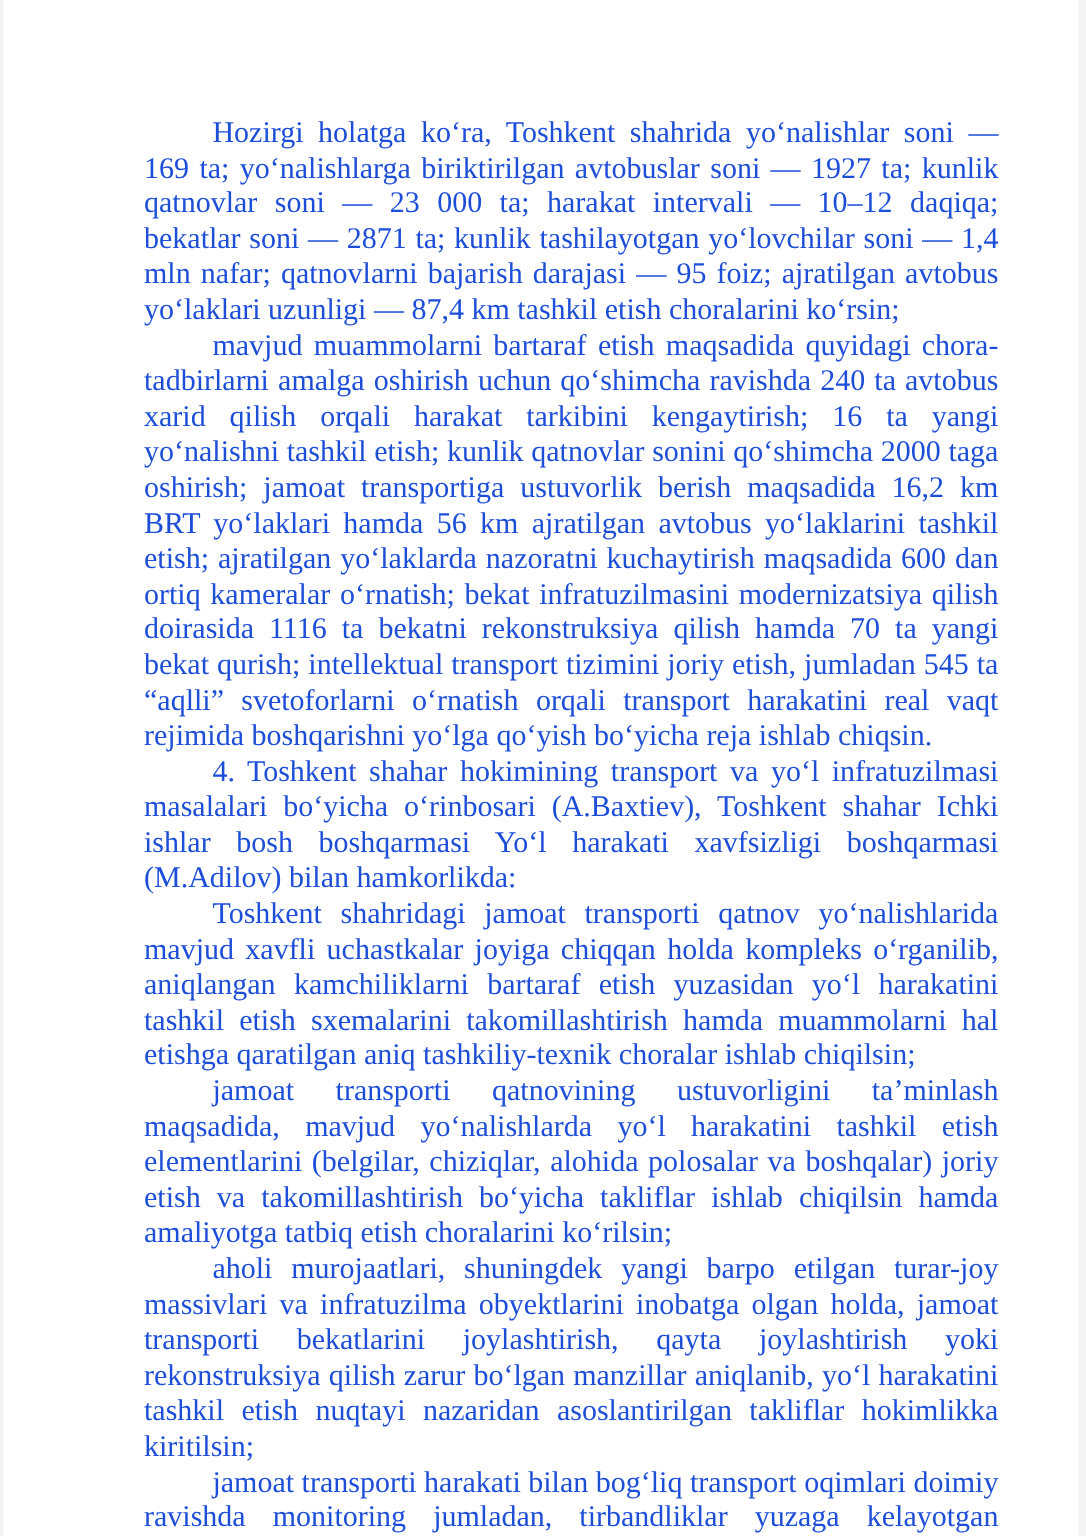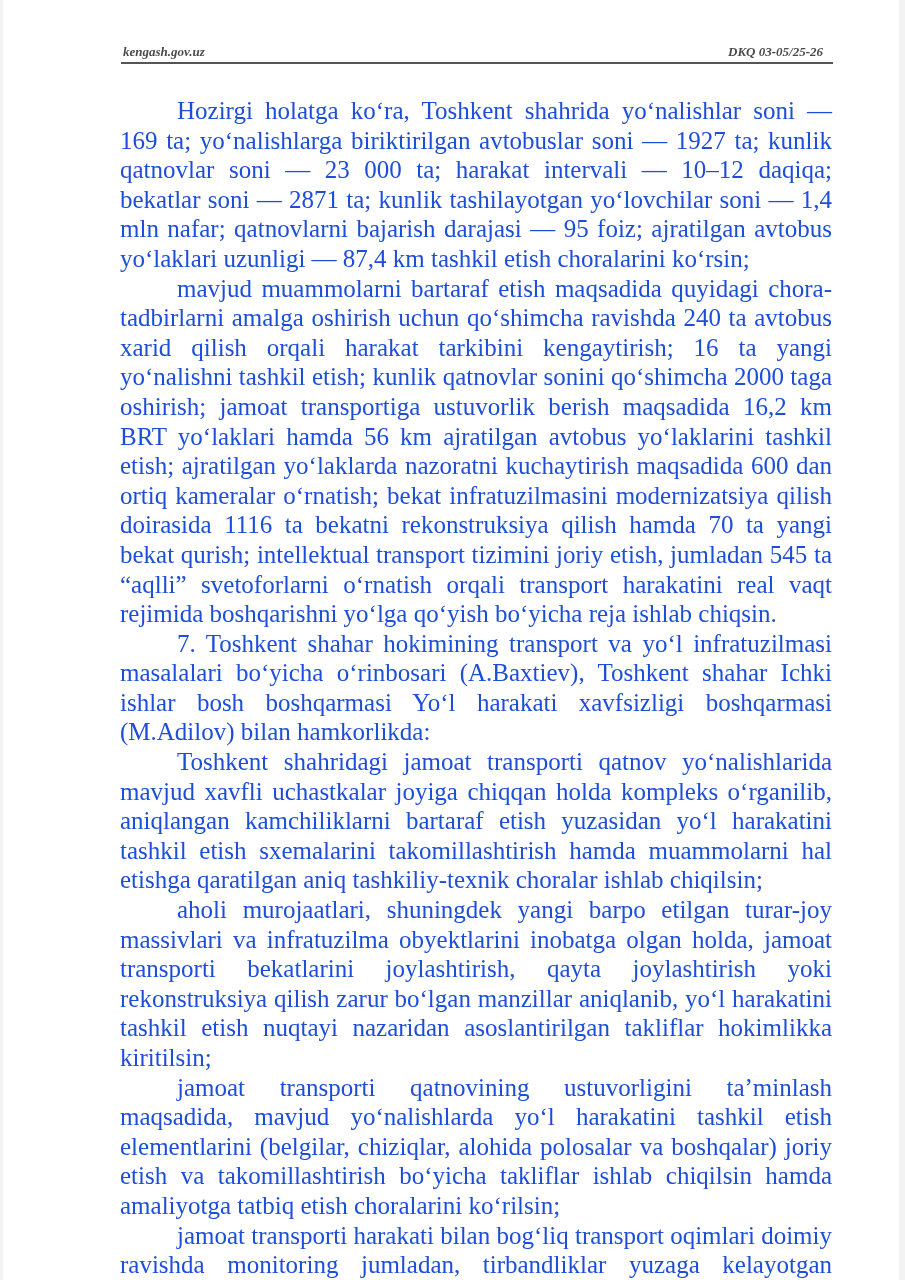--- a/index.html
+++ b/index.html
@@ -23,26 +23,22 @@
     position: absolute; left: 117px; top: 96px; width: 712px;
     font-family: "Liberation Serif", serif; font-size: 25px; line-height: 29.6px;
     color: #1d4ed8; text-align: justify;
   }
   .body p { margin: 0; text-indent: 57px; }
 </style>
 </head>
 <body>
 
 <div class="page">
-  <div class="header">
-    <span class="left">kengash.gov.uz</span>
-    <span class="right">DKQ 03-05/25-26</span>
-  </div>
   <div class="body">
     <p>Hozirgi holatga ko‘ra, Toshkent shahrida yo‘nalishlar soni — 169 ta; yo‘nalishlarga biriktirilgan avtobuslar soni — 1927 ta; kunlik qatnovlar soni — 23 000 ta; harakat intervali — 10–12 daqiqa; bekatlar soni — 2871 ta; kunlik tashilayotgan yo‘lovchilar soni — 1,4 mln nafar; qatnovlarni bajarish darajasi — 95 foiz; ajratilgan avtobus yo‘laklari uzunligi — 87,4 km tashkil etish choralarini ko‘rsin;</p>
     <p>mavjud muammolarni bartaraf etish maqsadida quyidagi chora-tadbirlarni amalga oshirish uchun qo‘shimcha ravishda 240 ta avtobus xarid qilish orqali harakat tarkibini kengaytirish; 16 ta yangi yo‘nalishni tashkil etish; kunlik qatnovlar sonini qo‘shimcha 2000 taga oshirish; jamoat transportiga ustuvorlik berish maqsadida 16,2 km BRT yo‘laklari hamda 56 km ajratilgan avtobus yo‘laklarini tashkil etish; ajratilgan yo‘laklarda nazoratni kuchaytirish maqsadida 600 dan ortiq kameralar o‘rnatish; bekat infratuzilmasini modernizatsiya qilish doirasida 1116 ta bekatni rekonstruksiya qilish hamda 70 ta yangi bekat qurish; intellektual transport tizimini joriy etish, jumladan 545 ta “aqlli” svetoforlarni o‘rnatish orqali transport harakatini real vaqt rejimida boshqarishni yo‘lga qo‘yish bo‘yicha reja ishlab chiqsin.</p>
-    <p>7. Toshkent shahar hokimining transport va yo‘l infratuzilmasi masalalari bo‘yicha o‘rinbosari (A.Baxtiev), Toshkent shahar Ichki ishlar bosh boshqarmasi Yo‘l harakati xavfsizligi boshqarmasi (M.Adilov) bilan hamkorlikda:</p>
+    <p>4. Toshkent shahar hokimining transport va yo‘l infratuzilmasi masalalari bo‘yicha o‘rinbosari (A.Baxtiev), Toshkent shahar Ichki ishlar bosh boshqarmasi Yo‘l harakati xavfsizligi boshqarmasi (M.Adilov) bilan hamkorlikda:</p>
     <p>Toshkent shahridagi jamoat transporti qatnov yo‘nalishlarida mavjud xavfli uchastkalar joyiga chiqqan holda kompleks o‘rganilib, aniqlangan kamchiliklarni bartaraf etish yuzasidan yo‘l harakatini tashkil etish sxemalarini takomillashtirish hamda muammolarni hal etishga qaratilgan aniq tashkiliy-texnik choralar ishlab chiqilsin;</p>
+    <p>jamoat transporti qatnovining ustuvorligini ta’minlash maqsadida, mavjud yo‘nalishlarda yo‘l harakatini tashkil etish elementlarini (belgilar, chiziqlar, alohida polosalar va boshqalar) joriy etish va takomillashtirish bo‘yicha takliflar ishlab chiqilsin hamda amaliyotga tatbiq etish choralarini ko‘rilsin;</p>
     <p>aholi murojaatlari, shuningdek yangi barpo etilgan turar-joy massivlari va infratuzilma obyektlarini inobatga olgan holda, jamoat transporti bekatlarini joylashtirish, qayta joylashtirish yoki rekonstruksiya qilish zarur bo‘lgan manzillar aniqlanib, yo‘l harakatini tashkil etish nuqtayi nazaridan asoslantirilgan takliflar hokimlikka kiritilsin;</p>
-    <p>jamoat transporti qatnovining ustuvorligini ta’minlash maqsadida, mavjud yo‘nalishlarda yo‘l harakatini tashkil etish elementlarini (belgilar, chiziqlar, alohida polosalar va boshqalar) joriy etish va takomillashtirish bo‘yicha takliflar ishlab chiqilsin hamda amaliyotga tatbiq etish choralarini ko‘rilsin;</p>
     <p>jamoat transporti harakati bilan bog‘liq transport oqimlari doimiy ravishda monitoring jumladan, tirbandliklar yuzaga kelayotgan uchastkalar bo‘yicha tezkor choralar ishlab chiqish va joriy etish tizimi yo‘lga qo‘yilsin;</p>
   </div>
 </div>
 
 </body></html>

